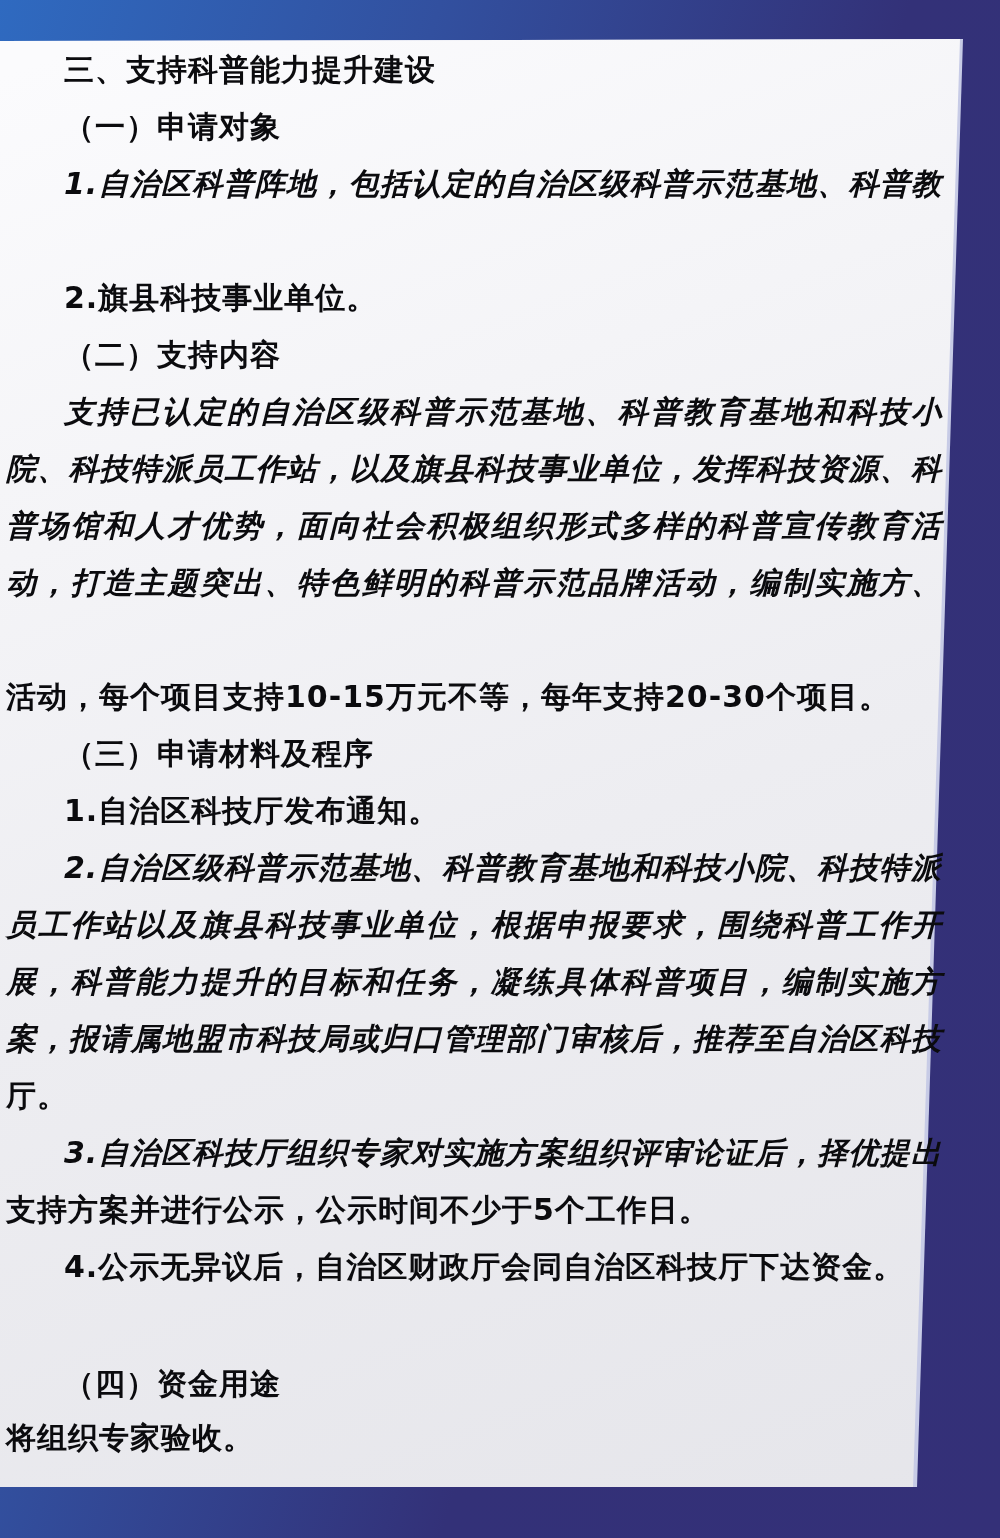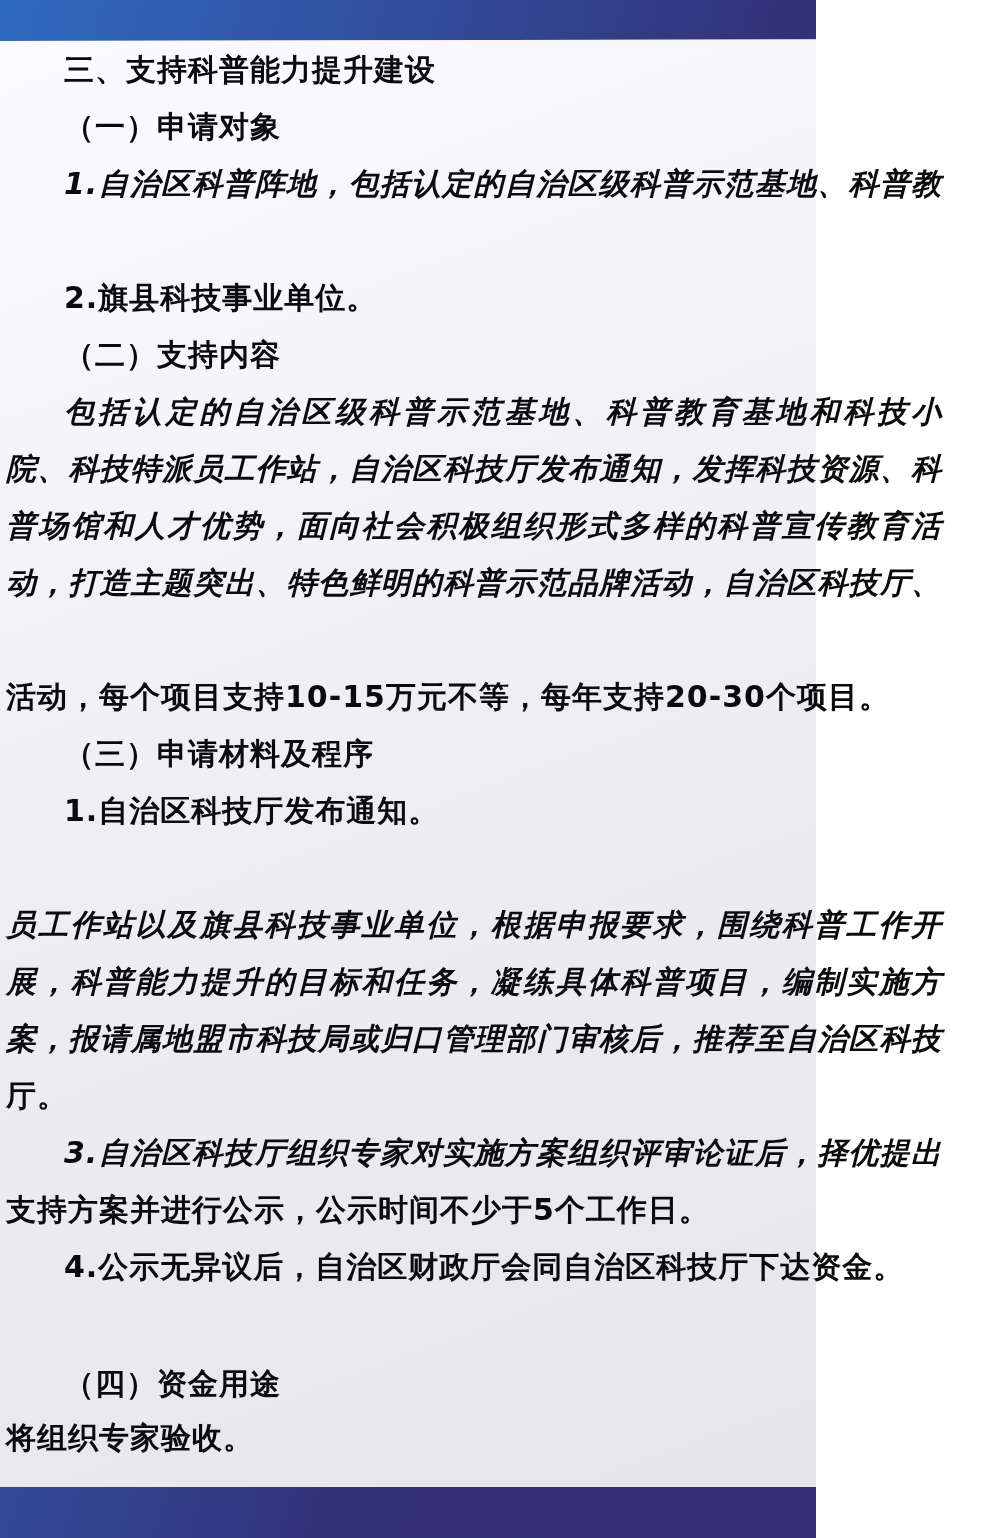--- a/index.html
+++ b/index.html
@@ -3,21 +3,21 @@
 <meta charset="utf-8">
 <style>
   * { margin: 0; padding: 0; box-sizing: border-box; }
   html, body { width: 1000px; height: 1538px; }
   body {
     font-family: "DejaVu Sans", sans-serif;
     overflow: hidden;
   }
   .page {
     position: relative;
-    width: 816px;
+    width: 1000px;
     height: 1538px;
     background: linear-gradient(107deg, #2f6ac0 0%, #32509f 30%, #333178 62%, #343078 100%);
   }
   
   .paper-edge {
     position: absolute;
     inset: 0;
     background: #c7cbe6;
     clip-path: polygon(0 41px, 963px 39px, 917px 1487px, 0 1487px);
   }
@@ -56,27 +56,28 @@
 
 <div class="page">
   <div class="paper-edge"></div>
   <div class="paper"></div>
   <div class="content">
     <div class="line indent" style="top:54px">三、支持科普能力提升建设</div>
     <div class="line indent" style="top:111px">（一）申请对象</div>
     <div class="line indent justify" style="top:168px">1.自治区科普阵地，包括认定的自治区级科普示范基地、科普教</div>
     <div class="line indent" style="top:282px">2.旗县科技事业单位。</div>
     <div class="line indent" style="top:339px">（二）支持内容</div>
-    <div class="line indent justify" style="top:396px">包括认定的自治区级科普示范基地、科普教育基地和科技小</div>
-    <div class="line justify" style="top:453px">院、科技特派员工作站，自治区科技厅发布通知，发挥科技资源、科</div>
+    <div class="line indent justify" style="top:396px">支持已认定的自治区级科普示范基地、科普教育基地和科技小</div>
+    <div class="line justify" style="top:453px">院、科技特派员工作站，以及旗县科技事业单位，发挥科技资源、科</div>
     <div class="line justify" style="top:510px">普场馆和人才优势，面向社会积极组织形式多样的科普宣传教育活</div>
-    <div class="line justify" style="top:567px">动，打造主题突出、特色鲜明的科普示范品牌活动，自治区科技厅、</div>
+    <div class="line justify" style="top:567px">动，打造主题突出、特色鲜明的科普示范品牌活动，编制实施方、</div>
     <div class="line" style="top:681px">活动，每个项目支持10-15万元不等，每年支持20-30个项目。</div>
     <div class="line indent" style="top:738px">（三）申请材料及程序</div>
     <div class="line indent" style="top:795px">1.自治区科技厅发布通知。</div>
+    <div class="line indent justify" style="top:852px">2.自治区级科普示范基地、科普教育基地和科技小院、科技特派</div>
     <div class="line justify" style="top:909px">员工作站以及旗县科技事业单位，根据申报要求，围绕科普工作开</div>
     <div class="line justify" style="top:966px">展，科普能力提升的目标和任务，凝练具体科普项目，编制实施方</div>
     <div class="line justify" style="top:1023px">案，报请属地盟市科技局或归口管理部门审核后，推荐至自治区科技</div>
     <div class="line" style="top:1080px">厅。</div>
     <div class="line indent justify" style="top:1137px">3.自治区科技厅组织专家对实施方案组织评审论证后，择优提出</div>
     <div class="line" style="top:1194px">支持方案并进行公示，公示时间不少于5个工作日。</div>
     <div class="line indent" style="top:1251px">4.公示无异议后，自治区财政厅会同自治区科技厅下达资金。</div>
     <div class="line indent" style="top:1368px">（四）资金用途</div>
     <div class="line" style="top:1422px">将组织专家验收。</div>
   </div>

